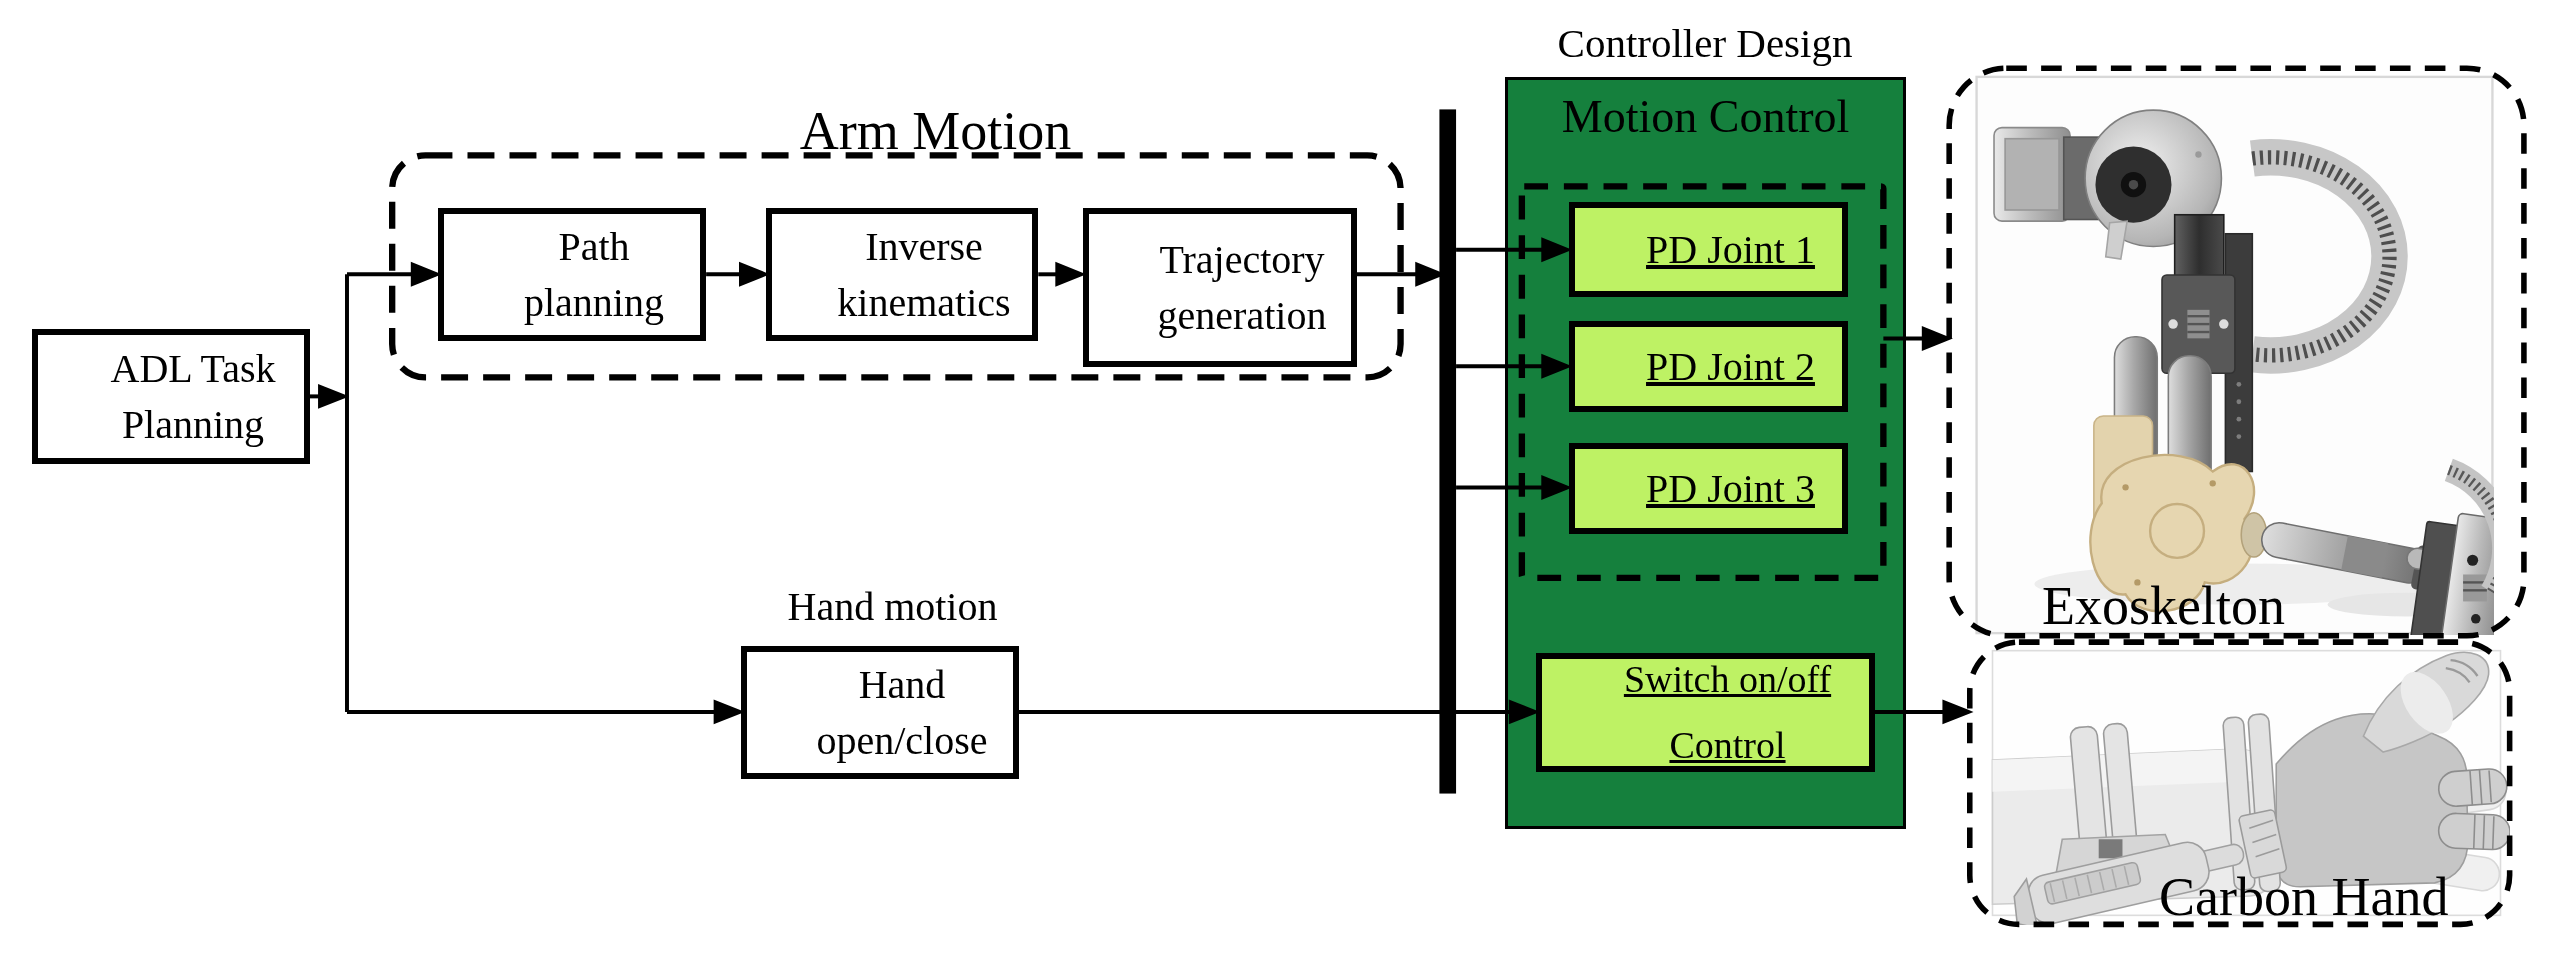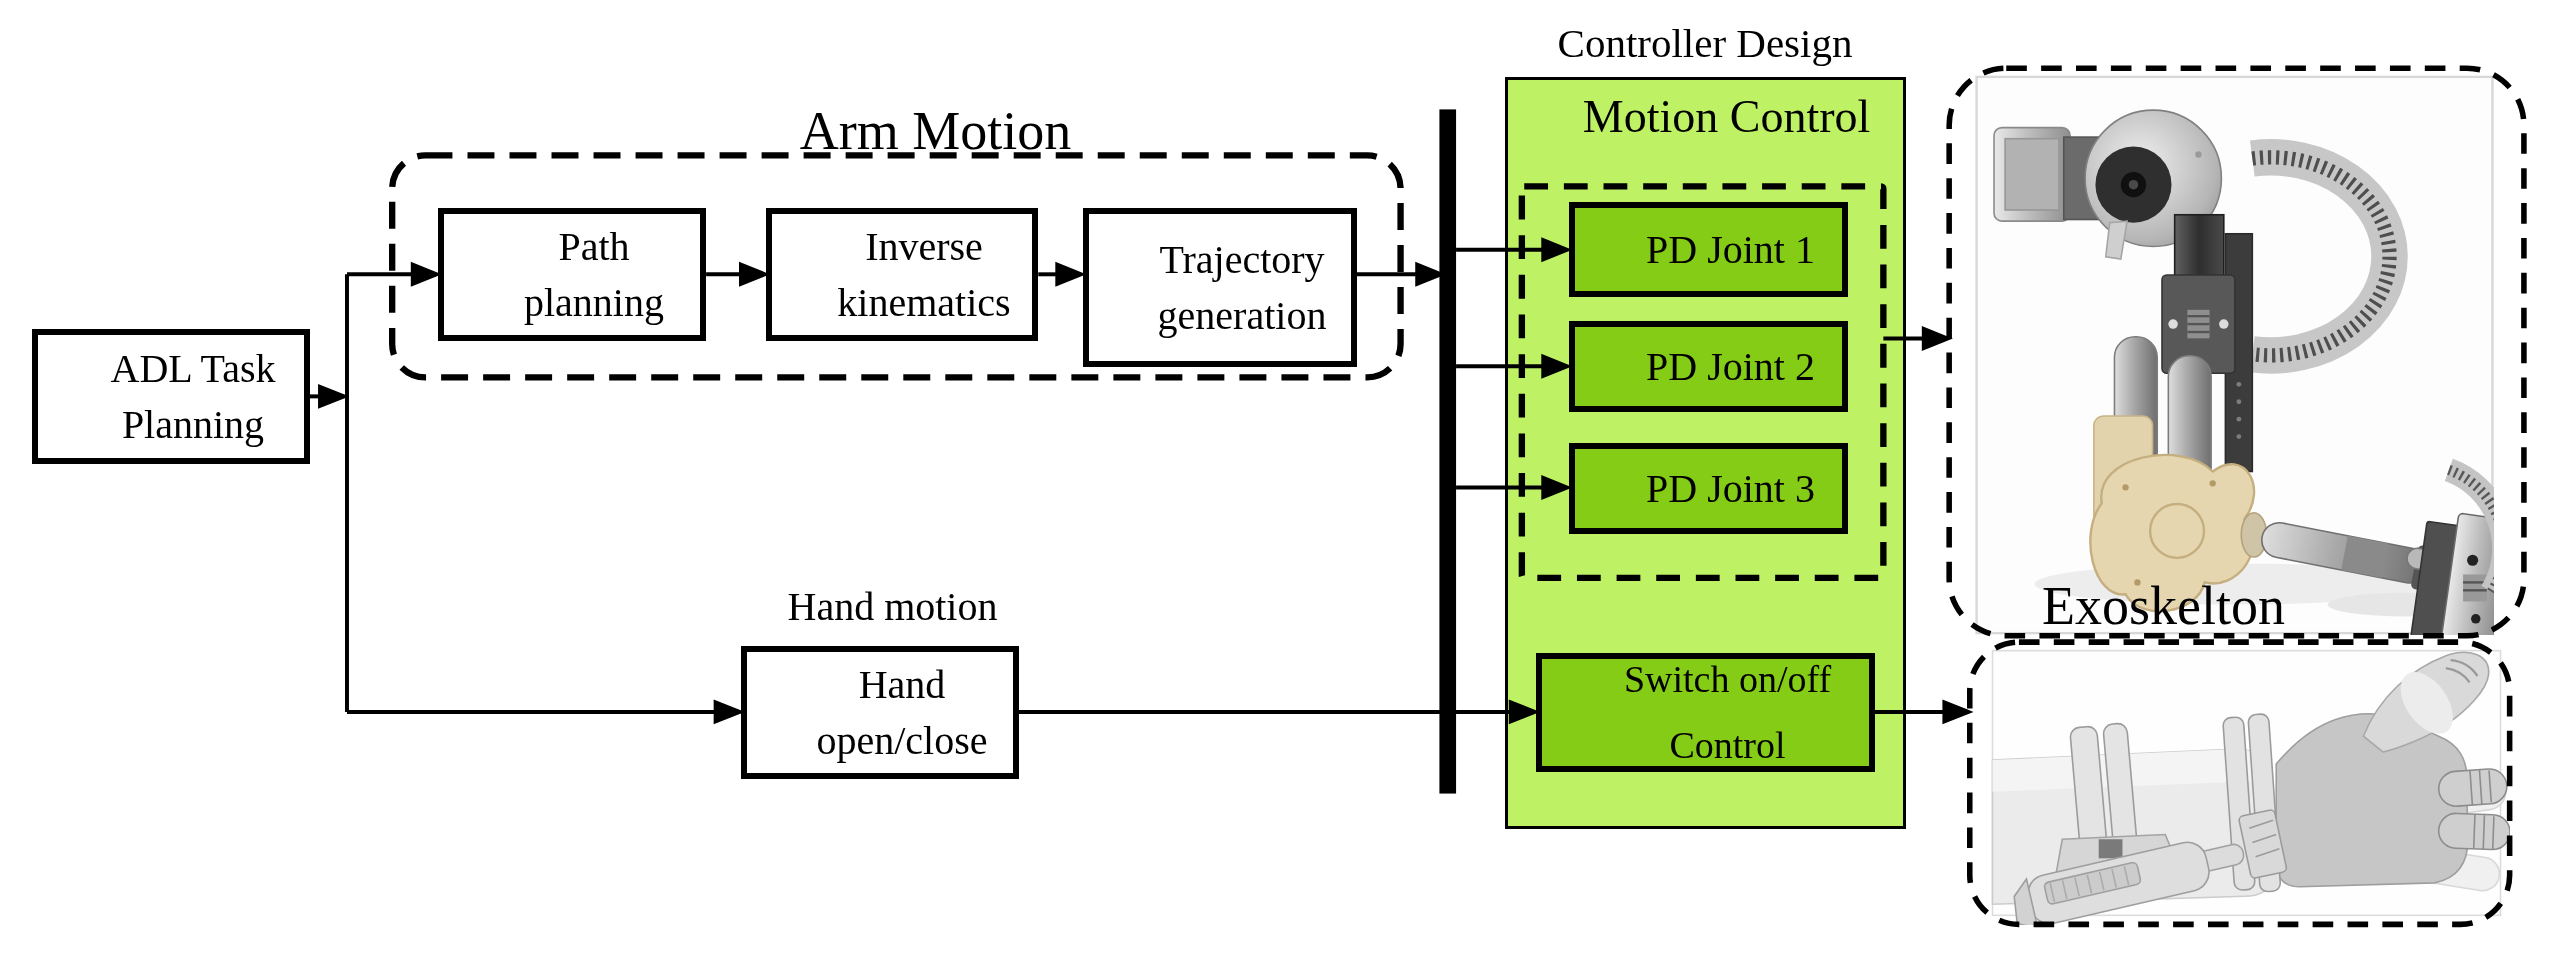--- a/index.html
+++ b/index.html
@@ -20,36 +20,35 @@
     display:flex;
     flex-direction:column;
     align-items:center;
     justify-content:center;
     text-align:center;
     font-size:40px;
     line-height:1.38;
     z-index:4;
     padding-left:44px;
   }
-  .node.on-gray{background:#84cc16;}
+  .node.on-gray{background:#bef264;text-decoration:underline;}
   .label{
     position:absolute;
     text-align:center;
     font-size:54px;
     line-height:1.1;
     white-space:nowrap;
     z-index:5;
   }
   .panel{
     position:absolute;
-    background:#bef264;
+    background:#15803d;
     border:3.2px solid #000;
     box-sizing:border-box;
     z-index:1;
-    padding-left:21px;
   }
   .panel-title{
     position:absolute;
     width:100%;
     top:9.5px;
     text-align:center;
     font-size:46px;
     z-index:5;
   }
   svg{display:block;}
@@ -321,15 +320,16 @@
   </div>
 
   <div class="label" style="left:761px;top:102px;width:349px;">Arm Motion</div>
 
   <div class="label" style="left:738px;top:585px;width:309px;font-size:40px;">Hand motion</div>
 
   <div class="label" style="left:1499px;top:20.6px;width:412px;font-size:41px;">Controller Design</div>
 
   <div class="label" style="left:2042px;top:577px;text-align:right;">Exoskelton</div>
 
+  <div class="label" style="left:2159px;top:868px;text-align:left;">Carbon Hand</div>
 
 </div>
 
 
 </body></html>

